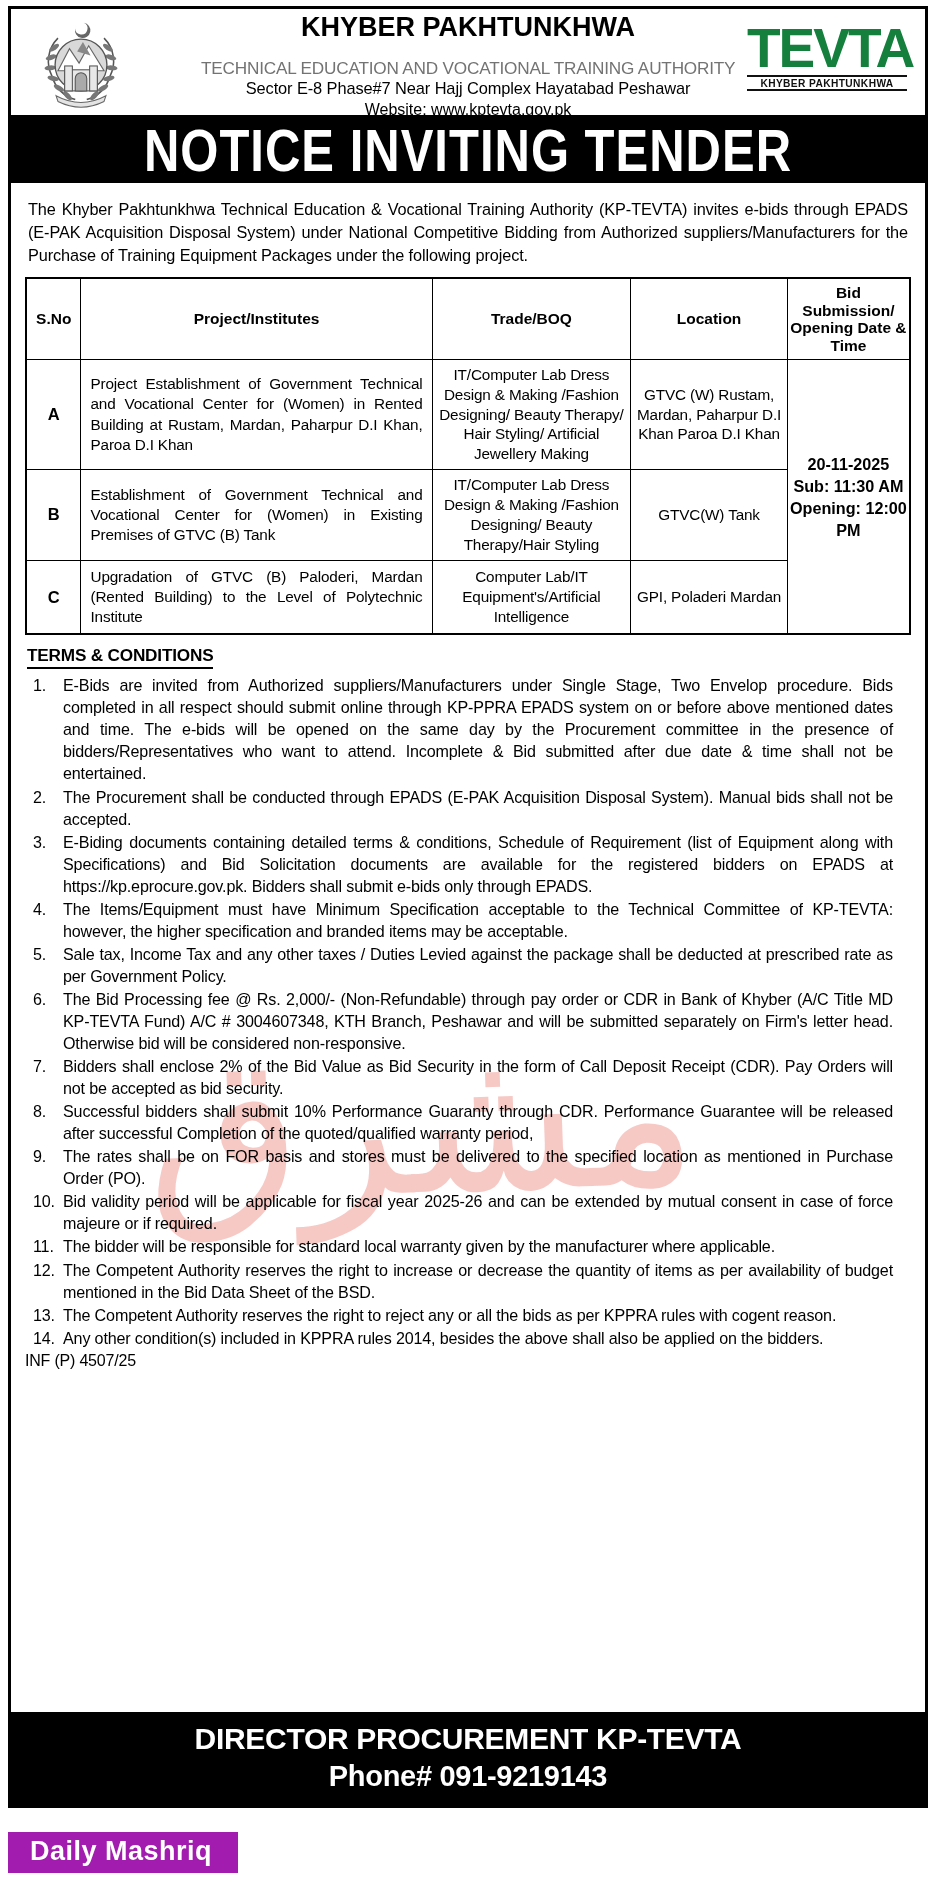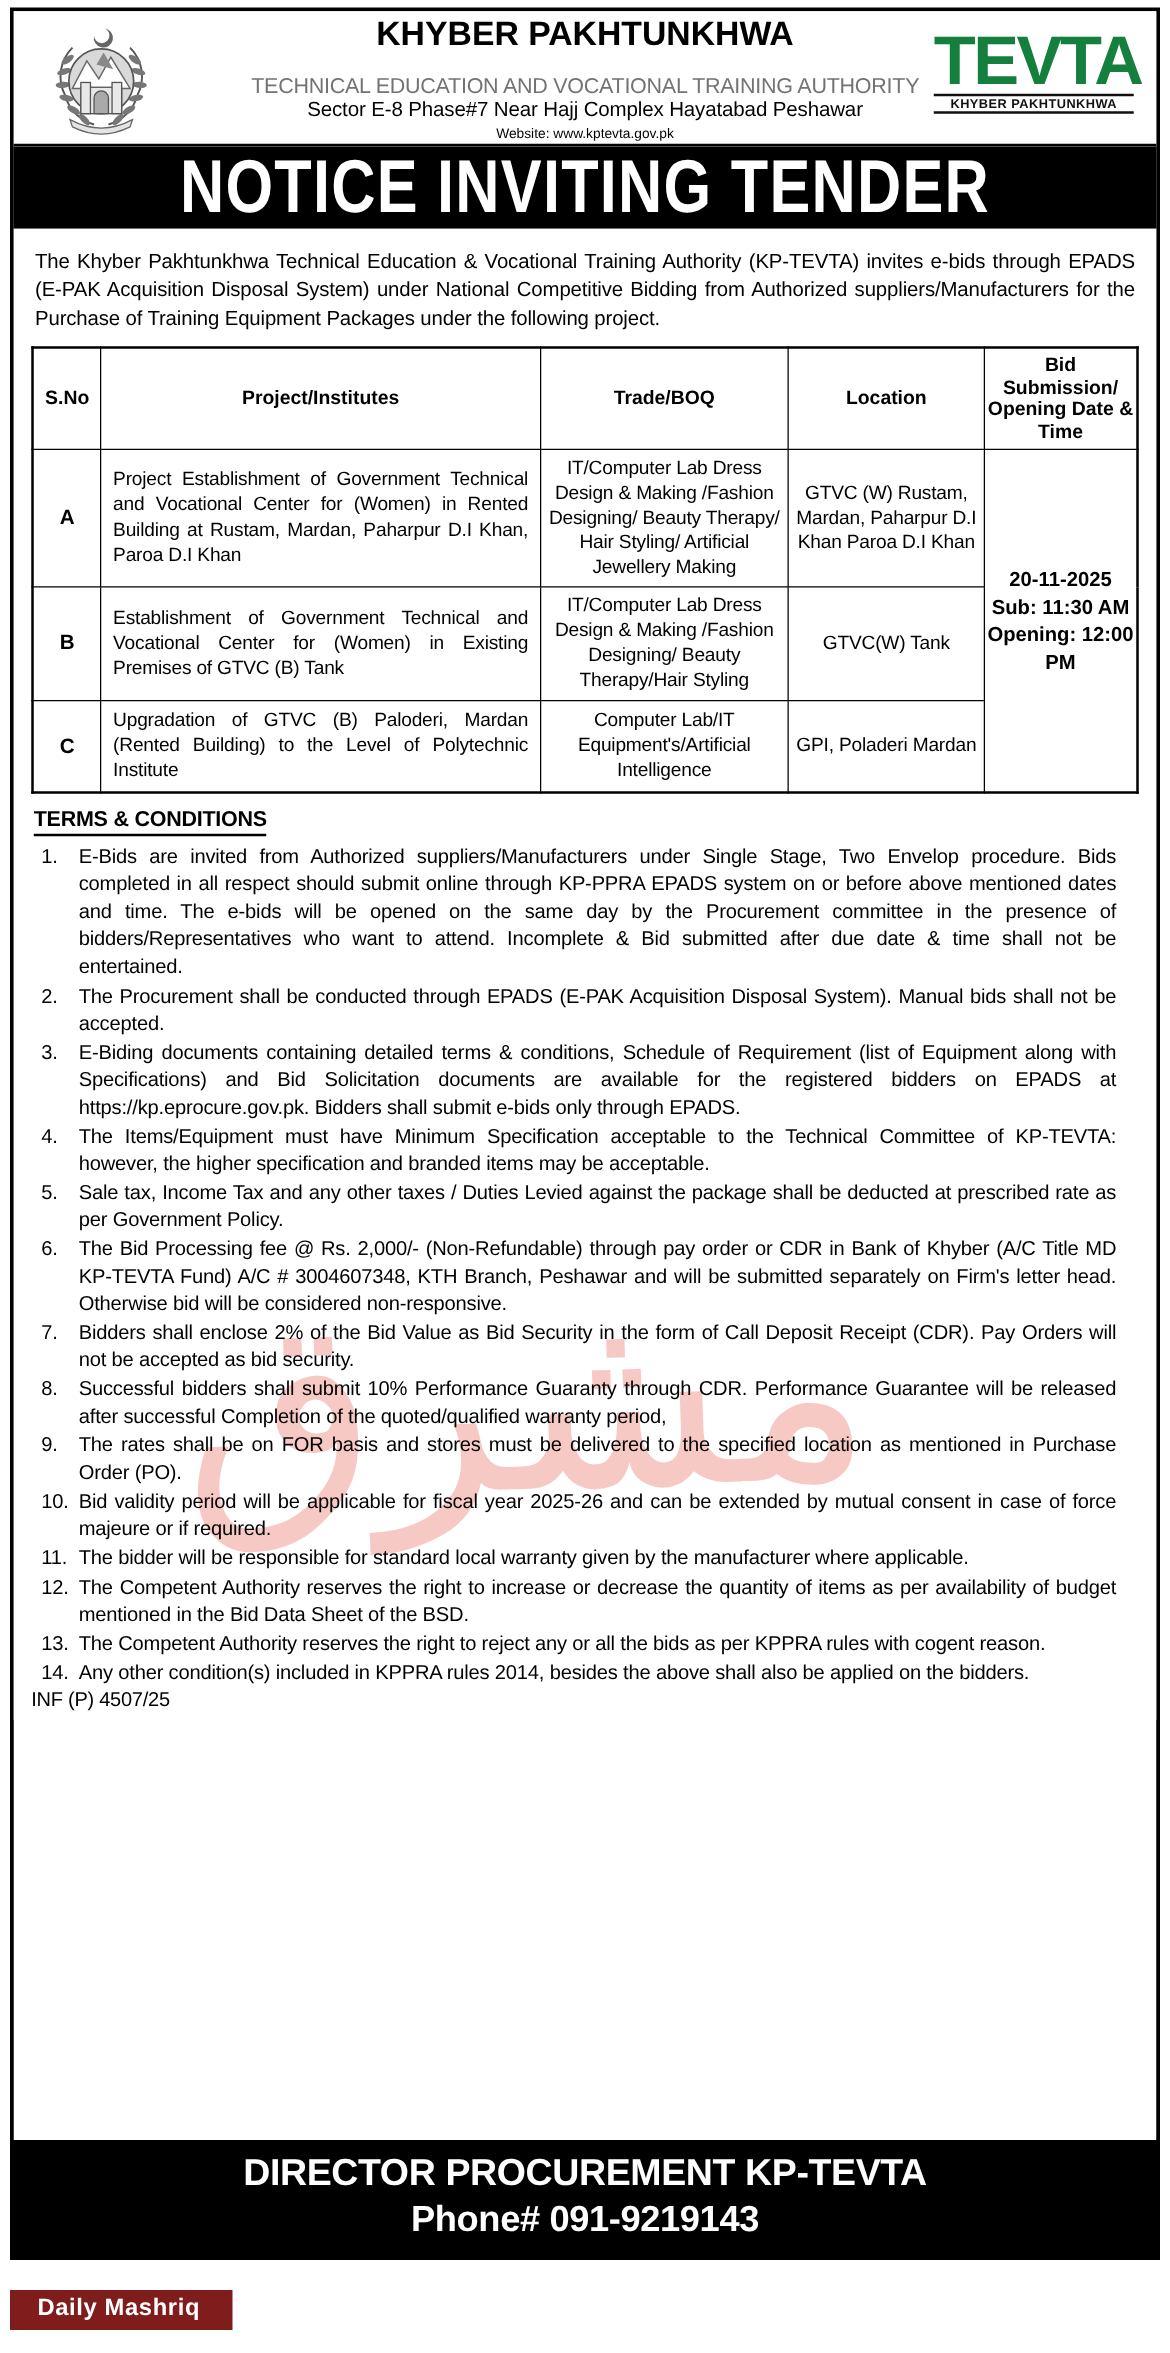--- a/index.html
+++ b/index.html
@@ -79,21 +79,21 @@
     white-space: nowrap;
     margin-top: 16px;
   }
   .lh-addr {
     font-size: 16.4px;
     line-height: 1.3;
     color: #000;
     letter-spacing: -0.1px;
   }
   .lh-web {
-    font-size: 11px;
+    font-size: 16px;
     line-height: 1.3;
     color: #000;
   }
 
   
   .banner {
     background: #000;
     color: #fff;
     text-align: center;
     height: 66px;
@@ -246,23 +246,23 @@
     font-size: 29px;
     font-weight: bold;
     letter-spacing: -0.3px;
     line-height: 1.25;
   }
 
   .paper-badge {
     position: absolute;
     left: 8px;
     top: 1832px;
-    background: #7f1d1d;
+    background: #a21caf;
     color: #fff;
-    font-size: 19px;
+    font-size: 27px;
     font-weight: bold;
     padding: 4px 26px 6px 22px;
     letter-spacing: 0.5px;
   }
 
   
   .watermark {
     position: absolute;
     left: 150px;
     top: 790px;

